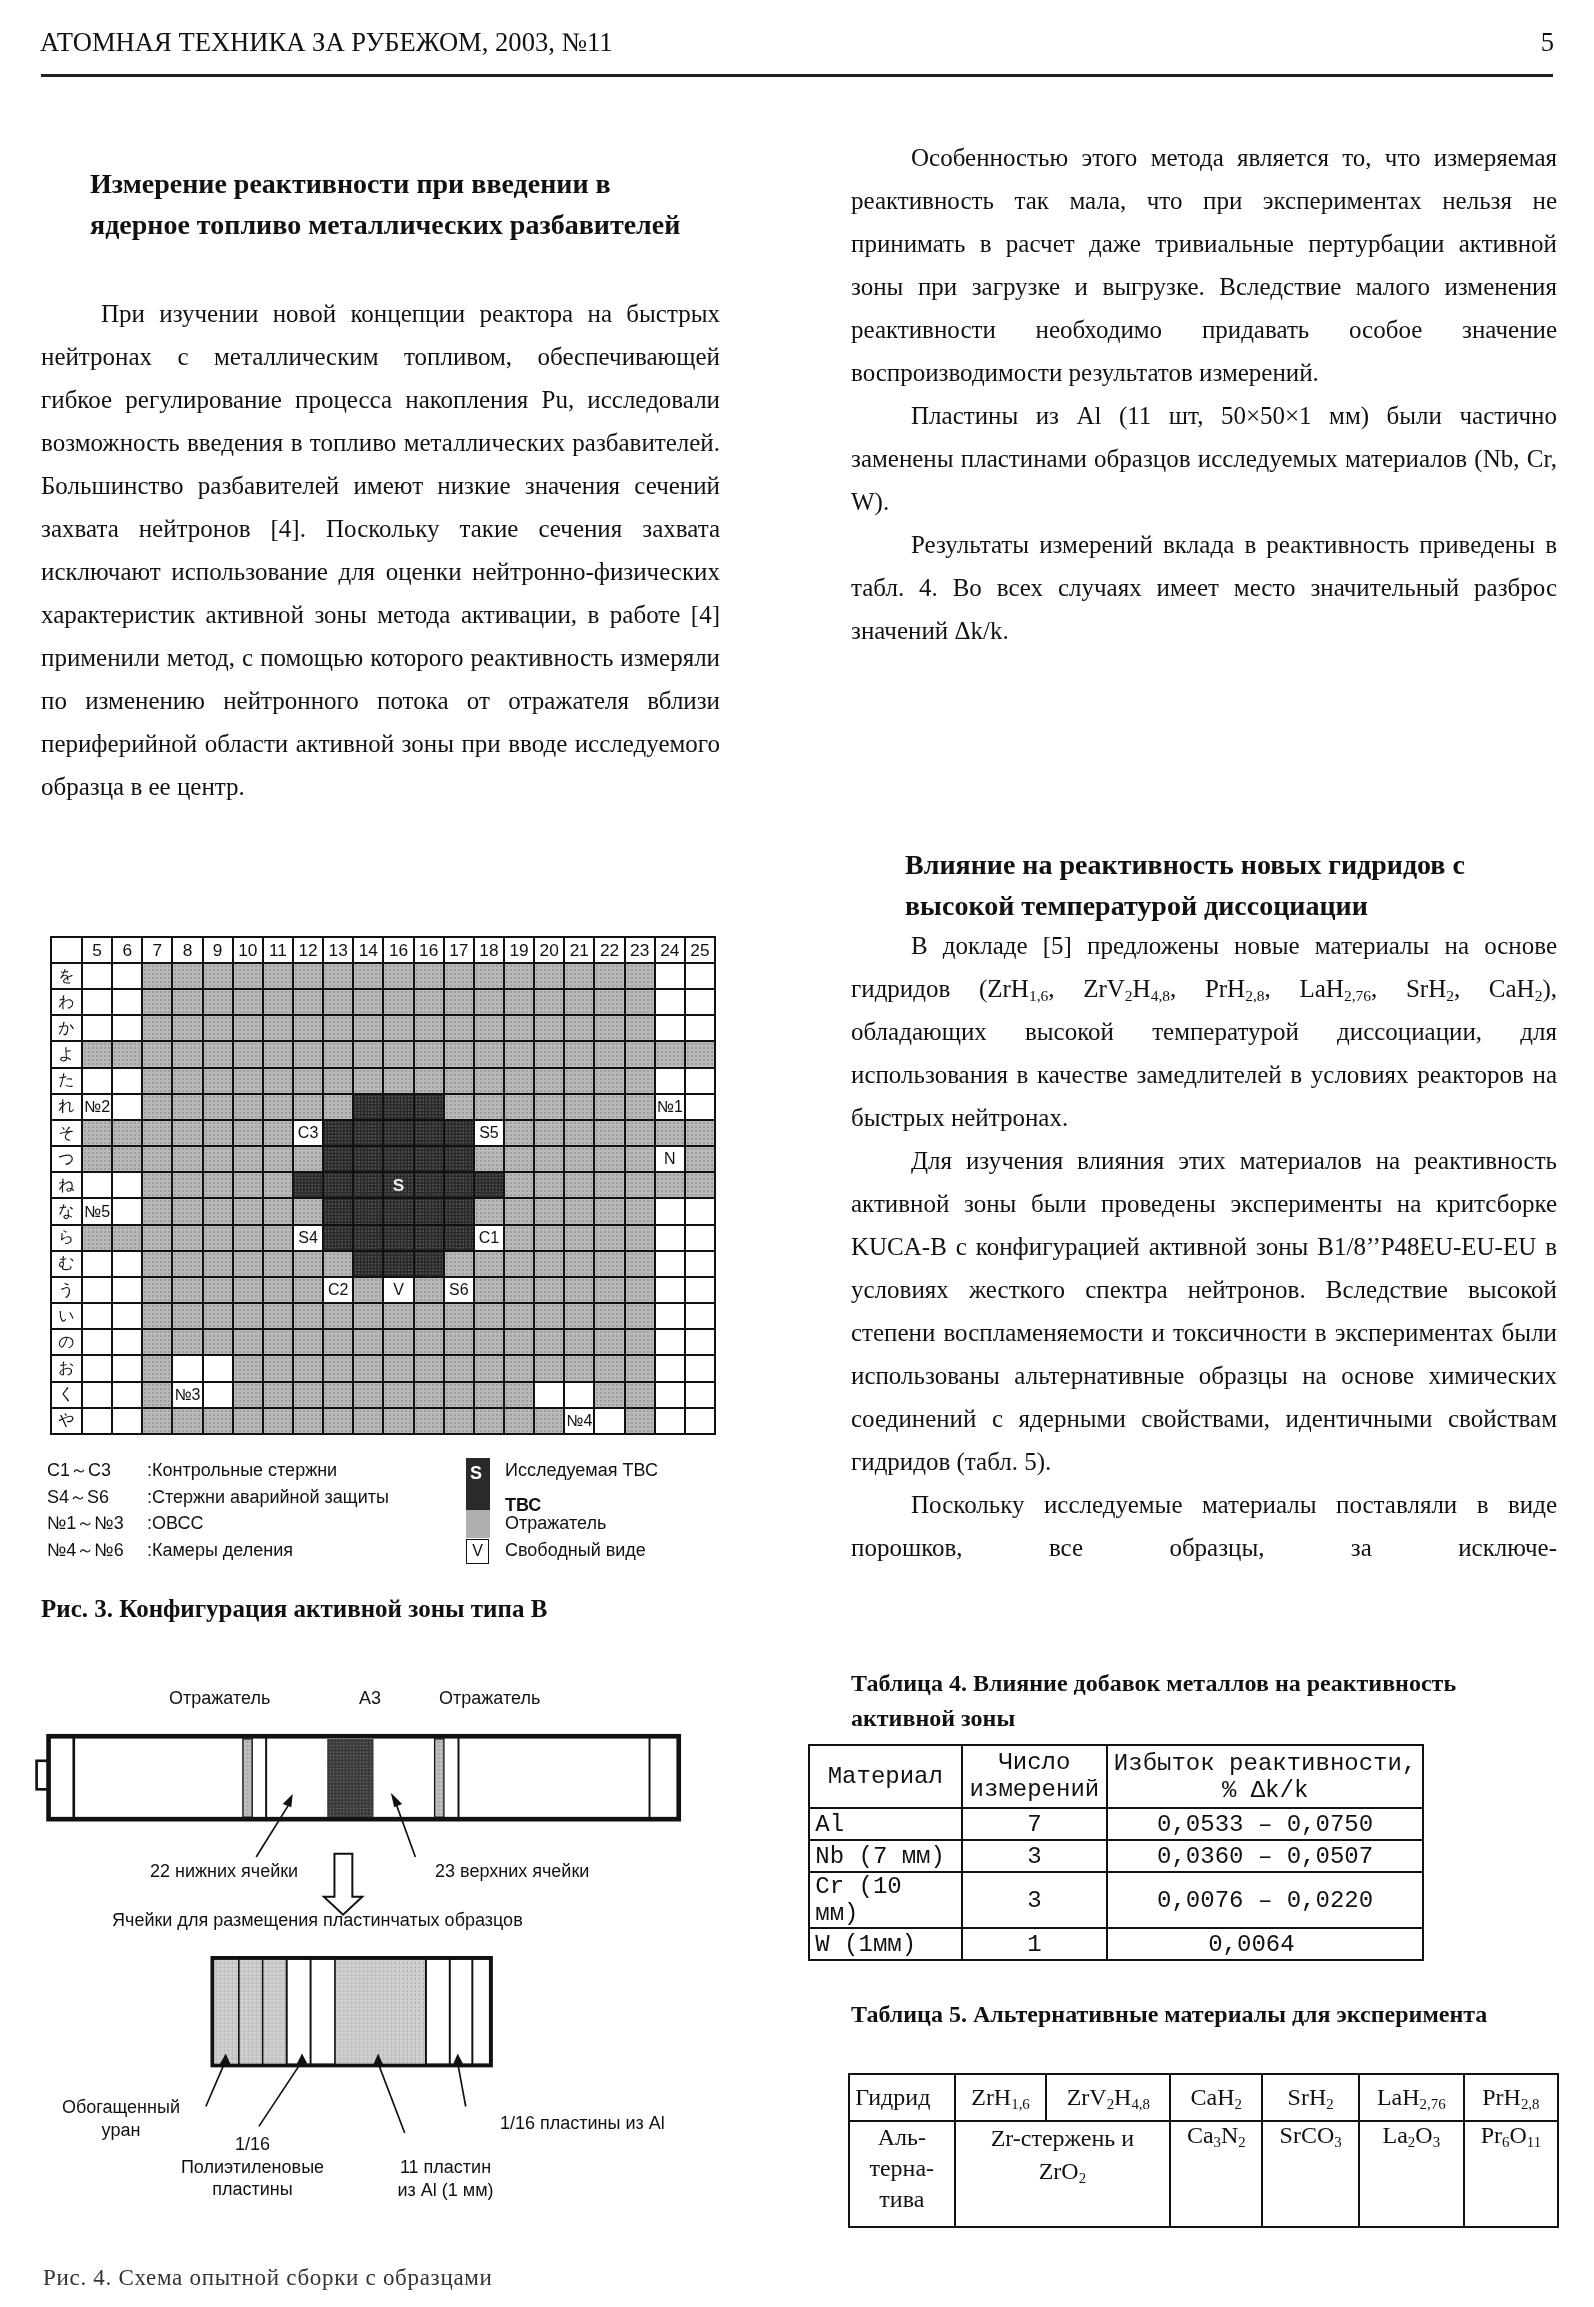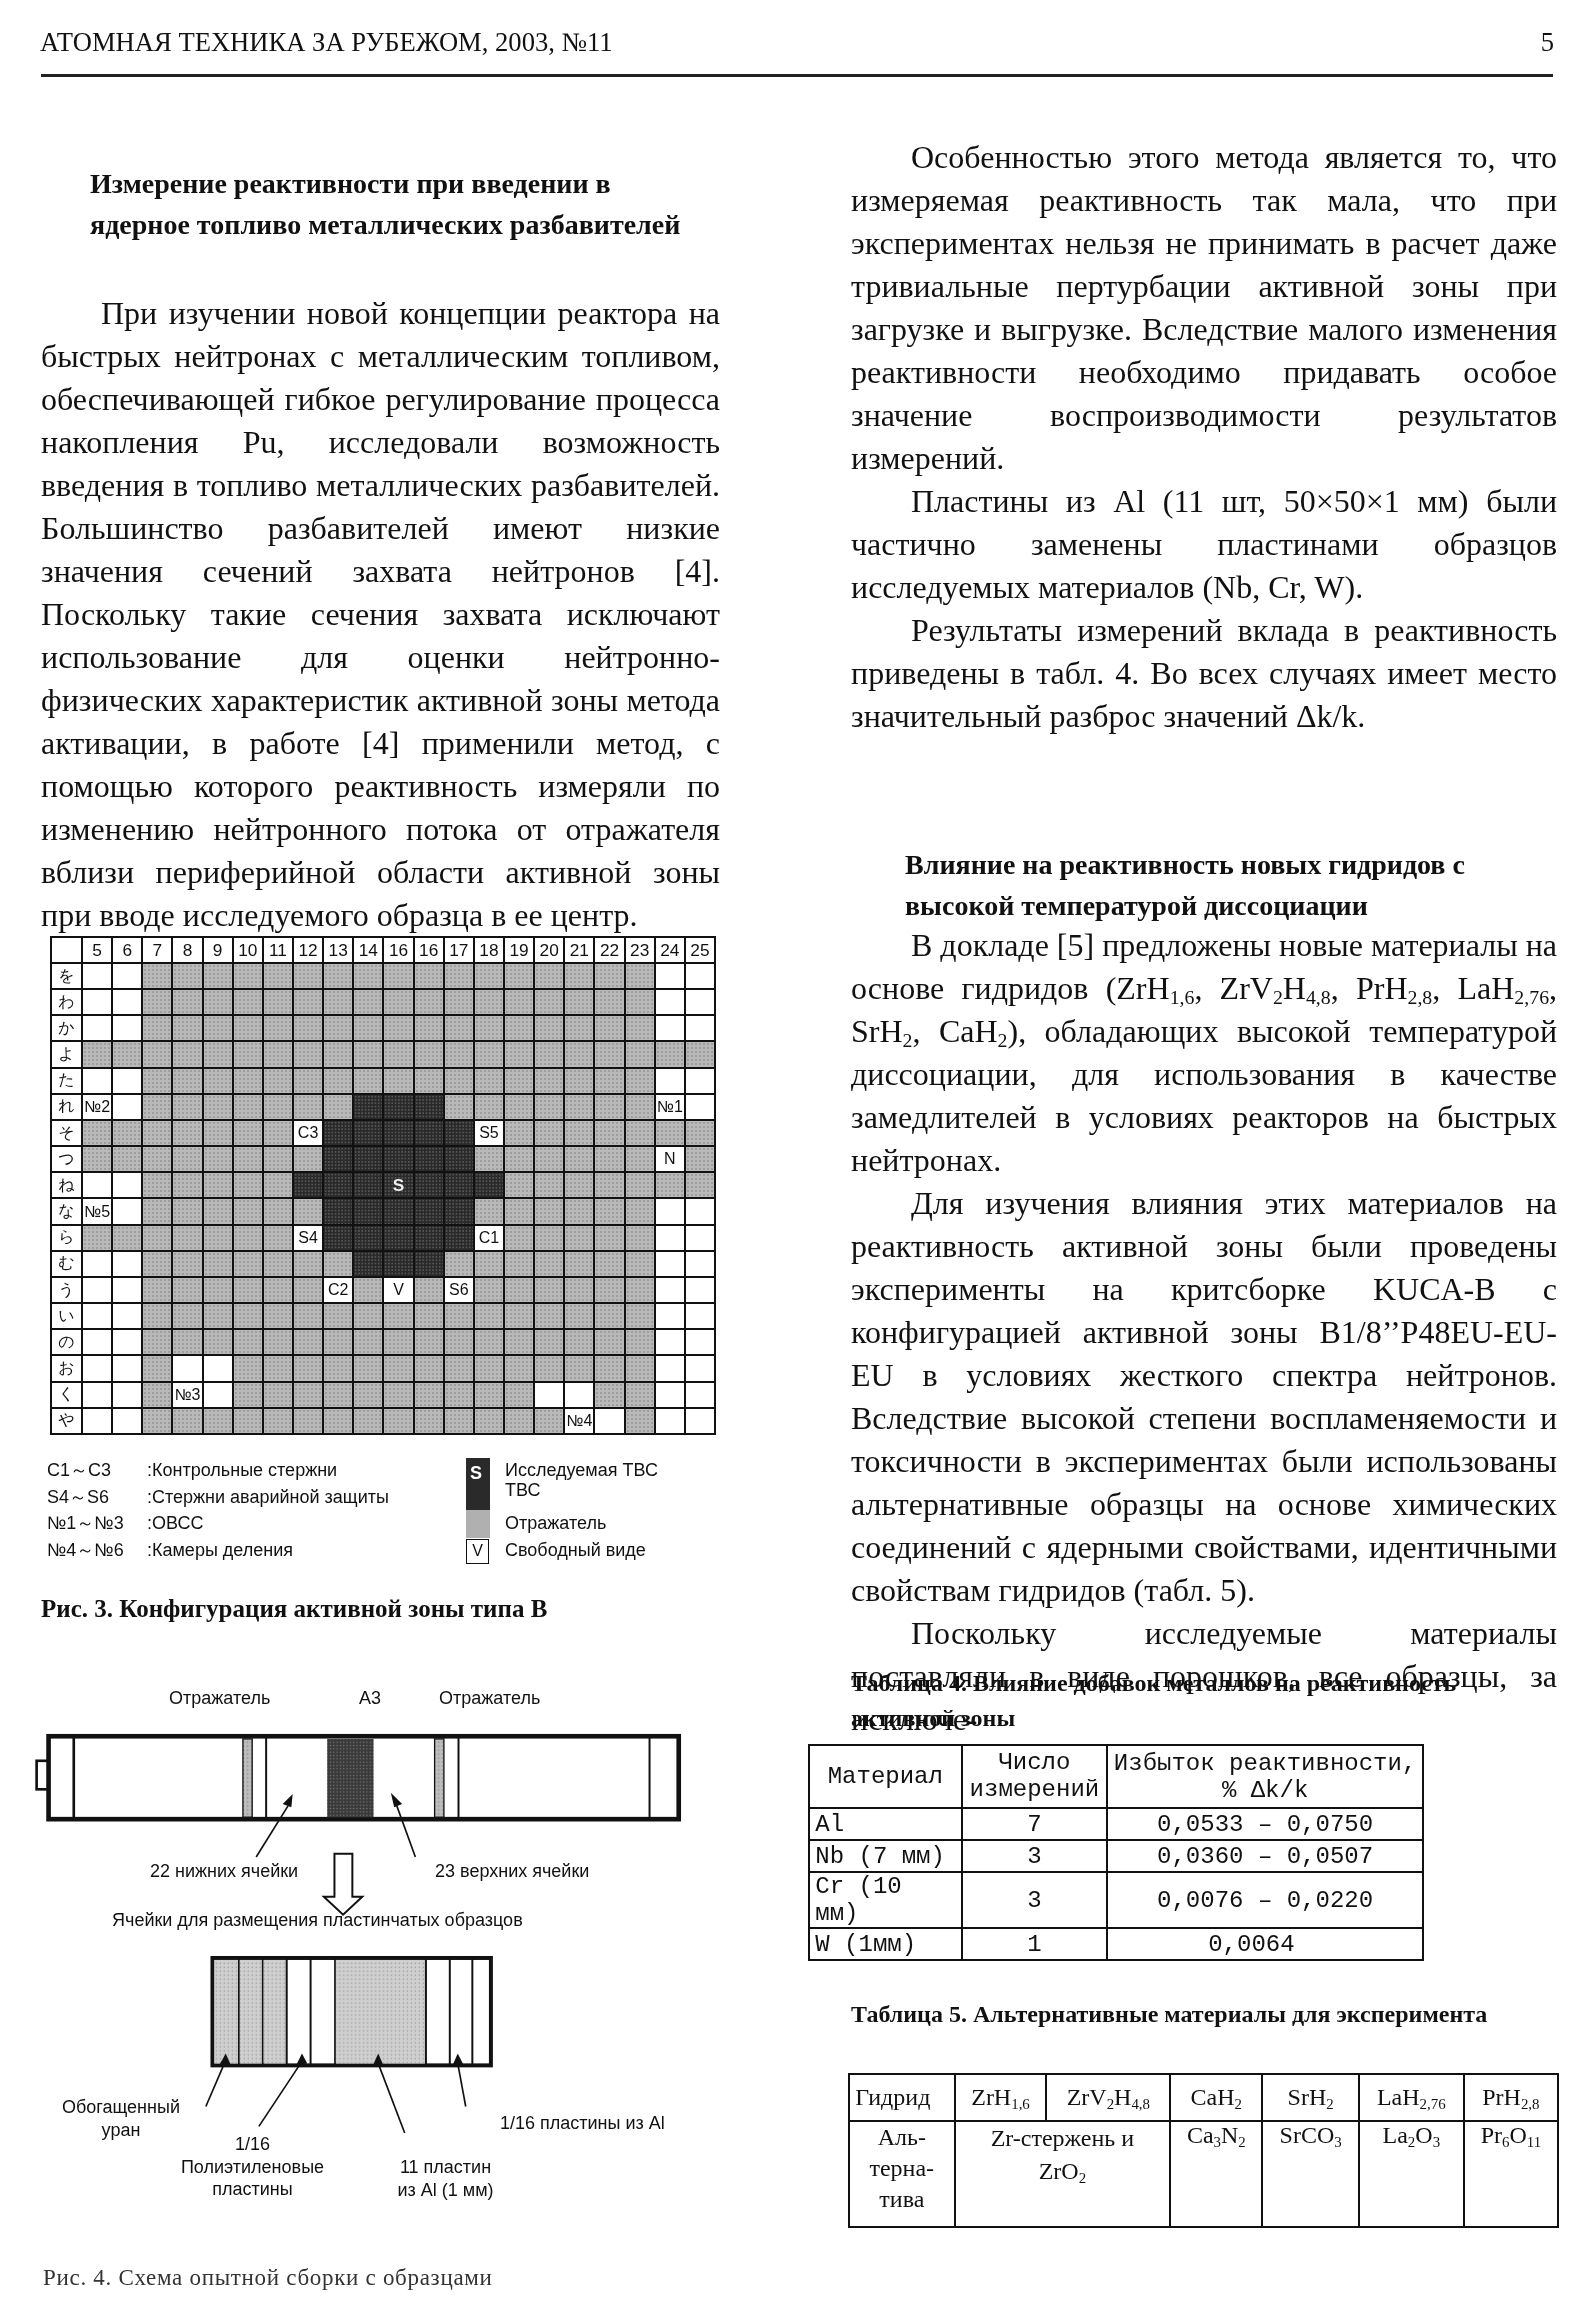--- a/index.html
+++ b/index.html
@@ -1,21 +1,21 @@
 <!DOCTYPE html>
 <html style="font-size:10.6px"><head>
 <meta charset="utf-8">
 <style>
   html, body { margin:0; padding:0; background:#ffffff; }
   body { width:1595px; height:2307px; position:relative; overflow:hidden; color:#111; font-family:"Liberation Serif", serif; }
   .abs { position:absolute; }
   .hdr { left:40px; top:26.6px; font-size:26.6px; letter-spacing:0px; font-family:"Liberation Serif", serif; }
   .pno { right:41px; top:26.6px; font-size:26.6px; }
   .rule { left:41px; top:74px; width:1512px; height:3.3px; background:#222; }
-  .col-text { font-size:32px; line-height:43px; text-align:justify; }
+  .col-text { font-size:25px; line-height:43px; text-align:justify; }
   .col-text p { margin:0; text-indent:60px; }
   .h2 { font-weight:bold; font-size:28px; line-height:41px; font-family:"Liberation Serif", serif; }
   sub { font-size:0.62em; vertical-align:-0.25em; line-height:0; }
   .cap { font-weight:bold; font-size:25px; font-family:"Liberation Serif", serif; }
   .cap-light { font-weight:normal; font-size:23px; color:#333; font-family:"Liberation Serif", serif; letter-spacing:0.7px;text-align:right; }
   .tbl-title { font-weight:bold; font-size:24px; line-height:35px; font-family:"Liberation Serif", serif; }
   table.data { border-collapse:collapse; font-size:24px; font-family:"Liberation Serif", serif; }
   table.data td, table.data th { border:2px solid #111; padding:0 5.3px; font-weight:normal; }
   
   .grid { left:50px; top:936px; width:666px; height:499px; border:2.7px solid #111; box-sizing:border-box; display:grid; grid-template-columns:29px repeat(21, 1fr); grid-template-rows:24px repeat(18, 1fr); background:#111; gap:2px; }
@@ -465,21 +465,21 @@
   <div><span style="display:inline-block;width:100px">S4～S6</span><span>:Стержни аварийной защиты</span></div>
   <div><span style="display:inline-block;width:100px">№1～№3</span><span>:ОВСС</span></div>
   <div><span style="display:inline-block;width:100px">№4～№6</span><span>:Камеры деления</span></div>
 </div>
 <div class="abs legend" style="left:466px; top:1457px; width:252px;">
   <div style="position:absolute; left:0; top:1.3px; width:24px; height:80px; background:#2a2a2a;"></div>
   <div style="position:absolute; left:0; top:53px; width:24px; height:28px; background:#b0b0b0;"></div>
   <div style="position:absolute; left:4px; top:2.7px; color:#fff; font-weight:bold;">S</div>
   <div style="position:absolute; left:0; top:82px; width:21px; height:22.6px; border:1.3px solid #111; text-align:center; line-height:22.6px; font-size:16px;">V</div>
   <div style="position:absolute; left:39px; top:0;">Исследуемая ТВС</div>
-  <div style="position:absolute; left:39px; top:20px;">ТВС</div>
+  <div style="position:absolute; left:39px; top:35px;font-weight:bold;">ТВС</div>
   <div style="position:absolute; left:39px; top:53px;">Отражатель</div>
   <div style="position:absolute; left:39px; top:80px;">Свободный виде</div>
 </div>
 <div class="abs cap" style="left:41px; top:1595px;">Рис. 3. Конфигурация активной зоны типа B</div>
 
 <div class="abs diag" style="left:169px; top:1688px;">Отражатель</div>
 <div class="abs diag" style="left:359px; top:1688px;">А3</div>
 <div class="abs diag" style="left:439px; top:1688px;">Отражатель</div>
 
 <svg class="abs" style="left:26.6px; top:1721px;" width="664" height="199" viewBox="0 0 1000 300">

